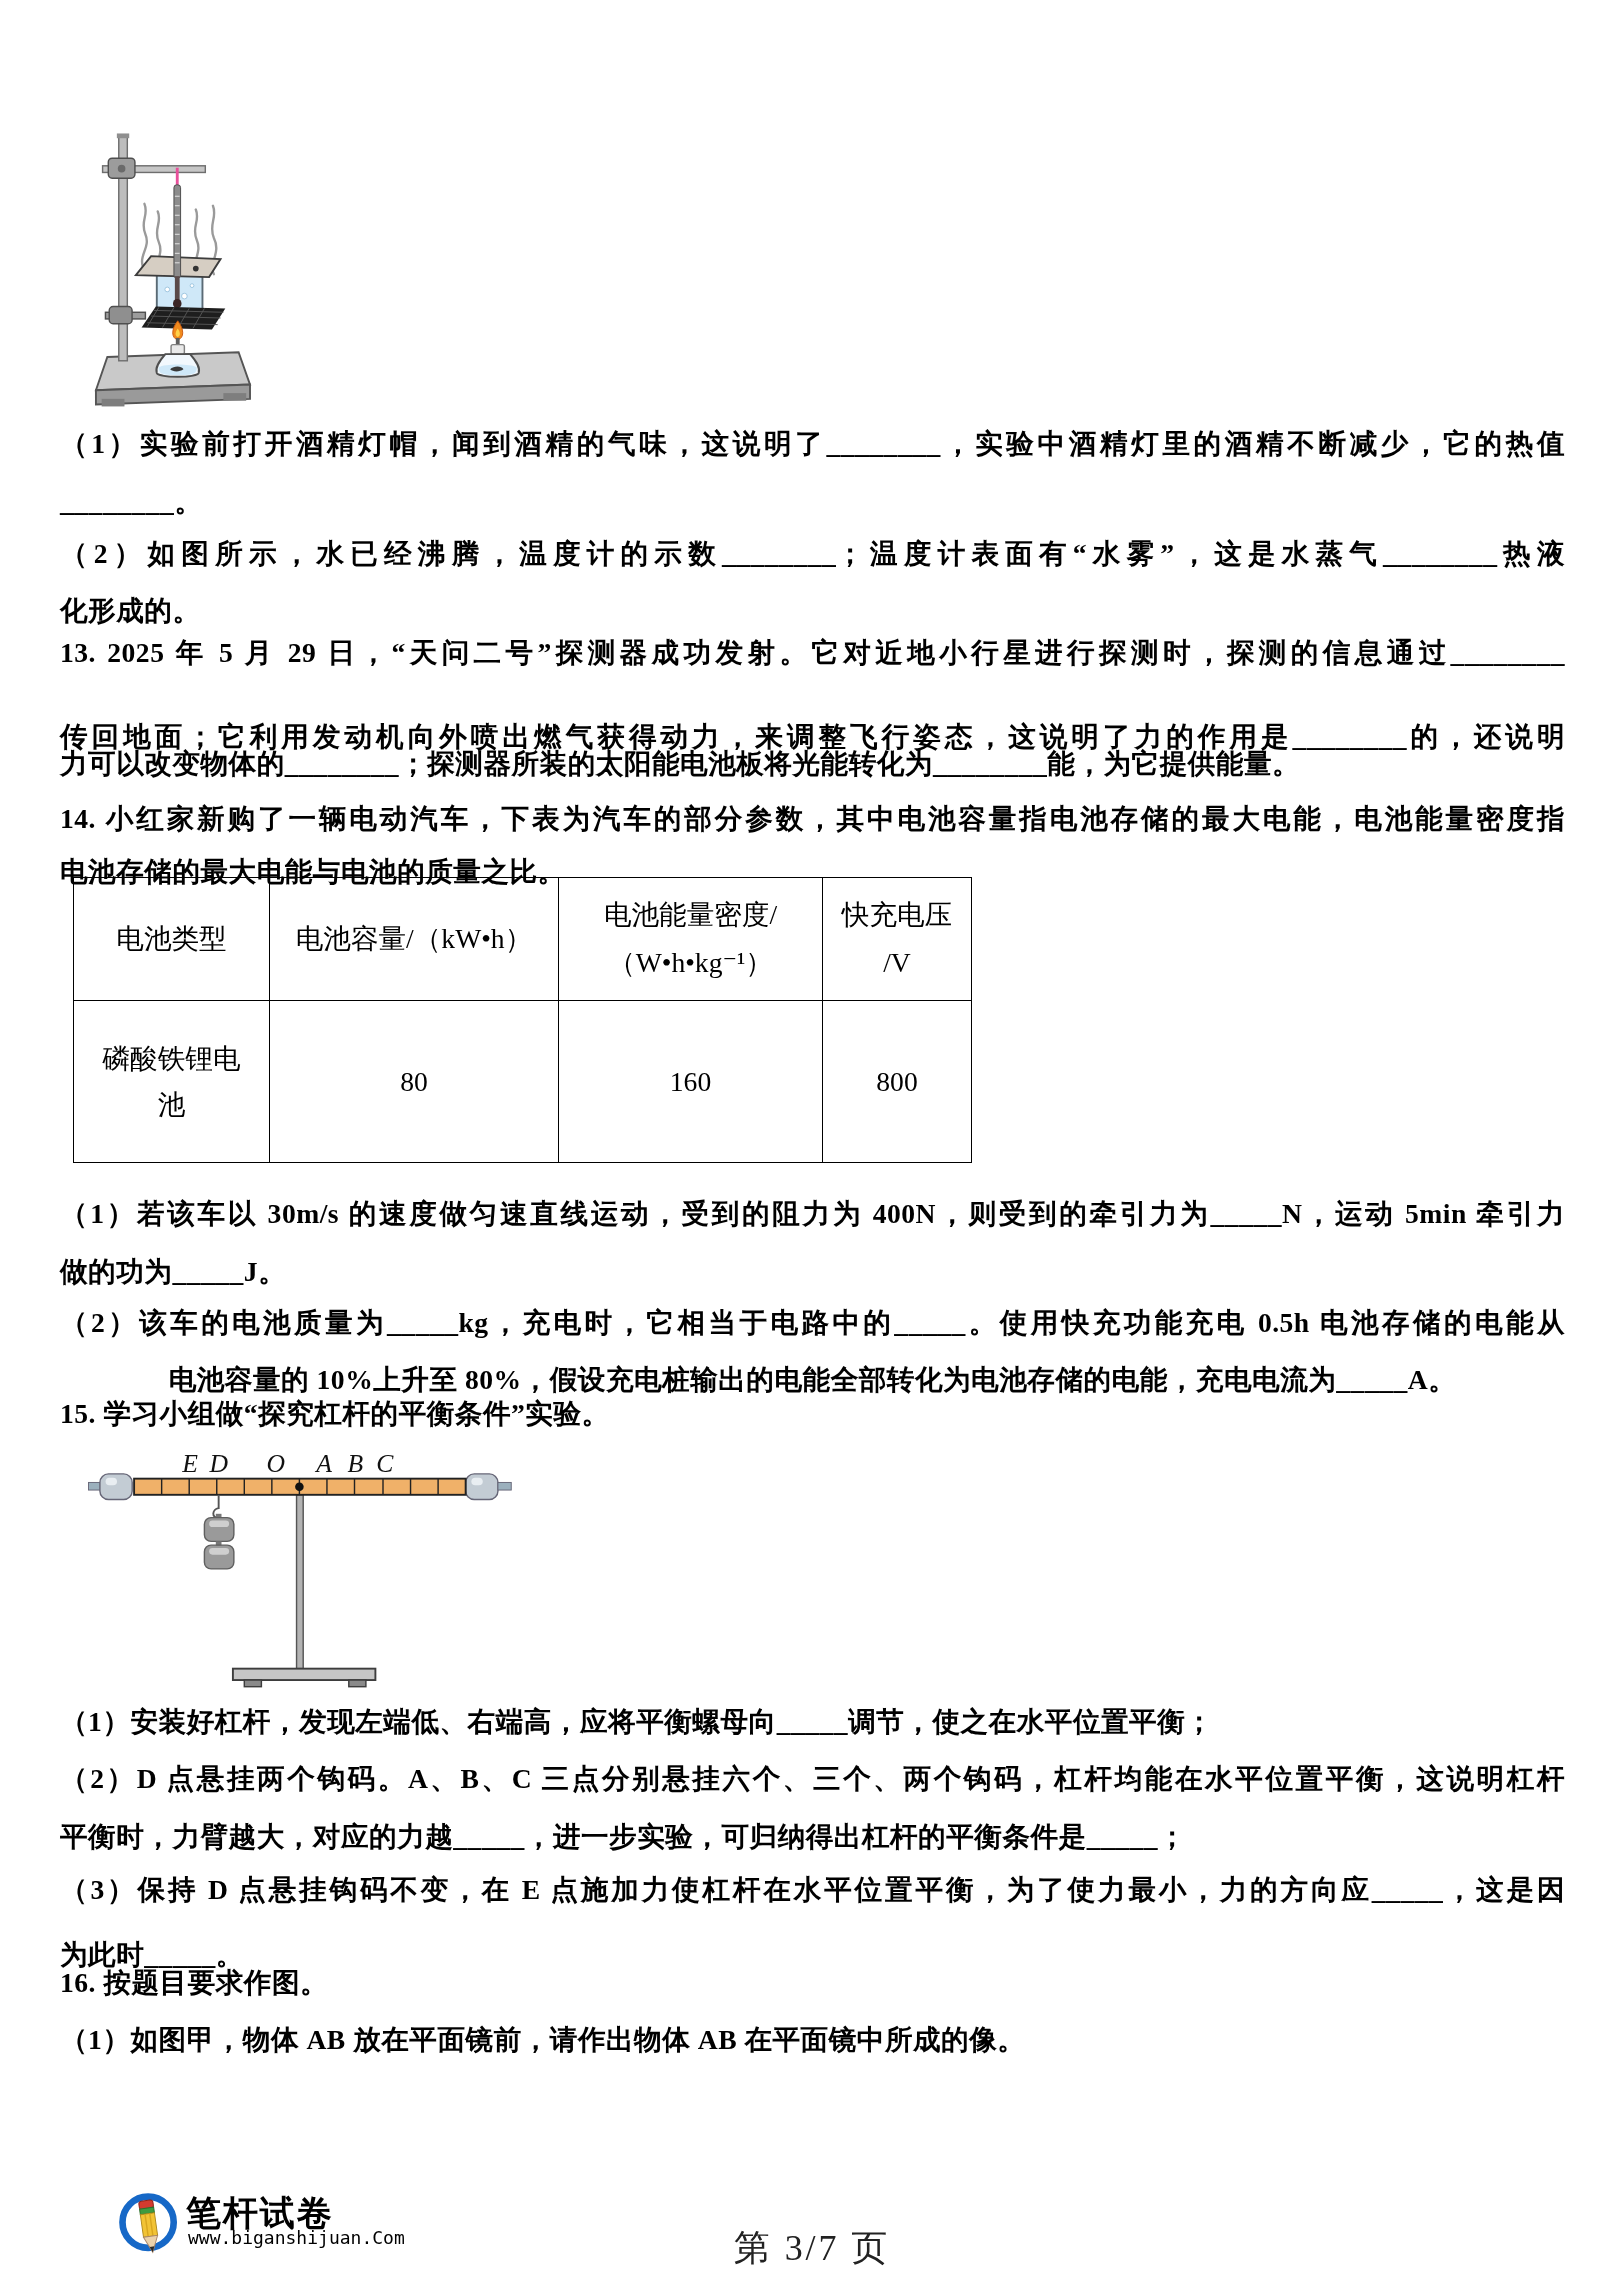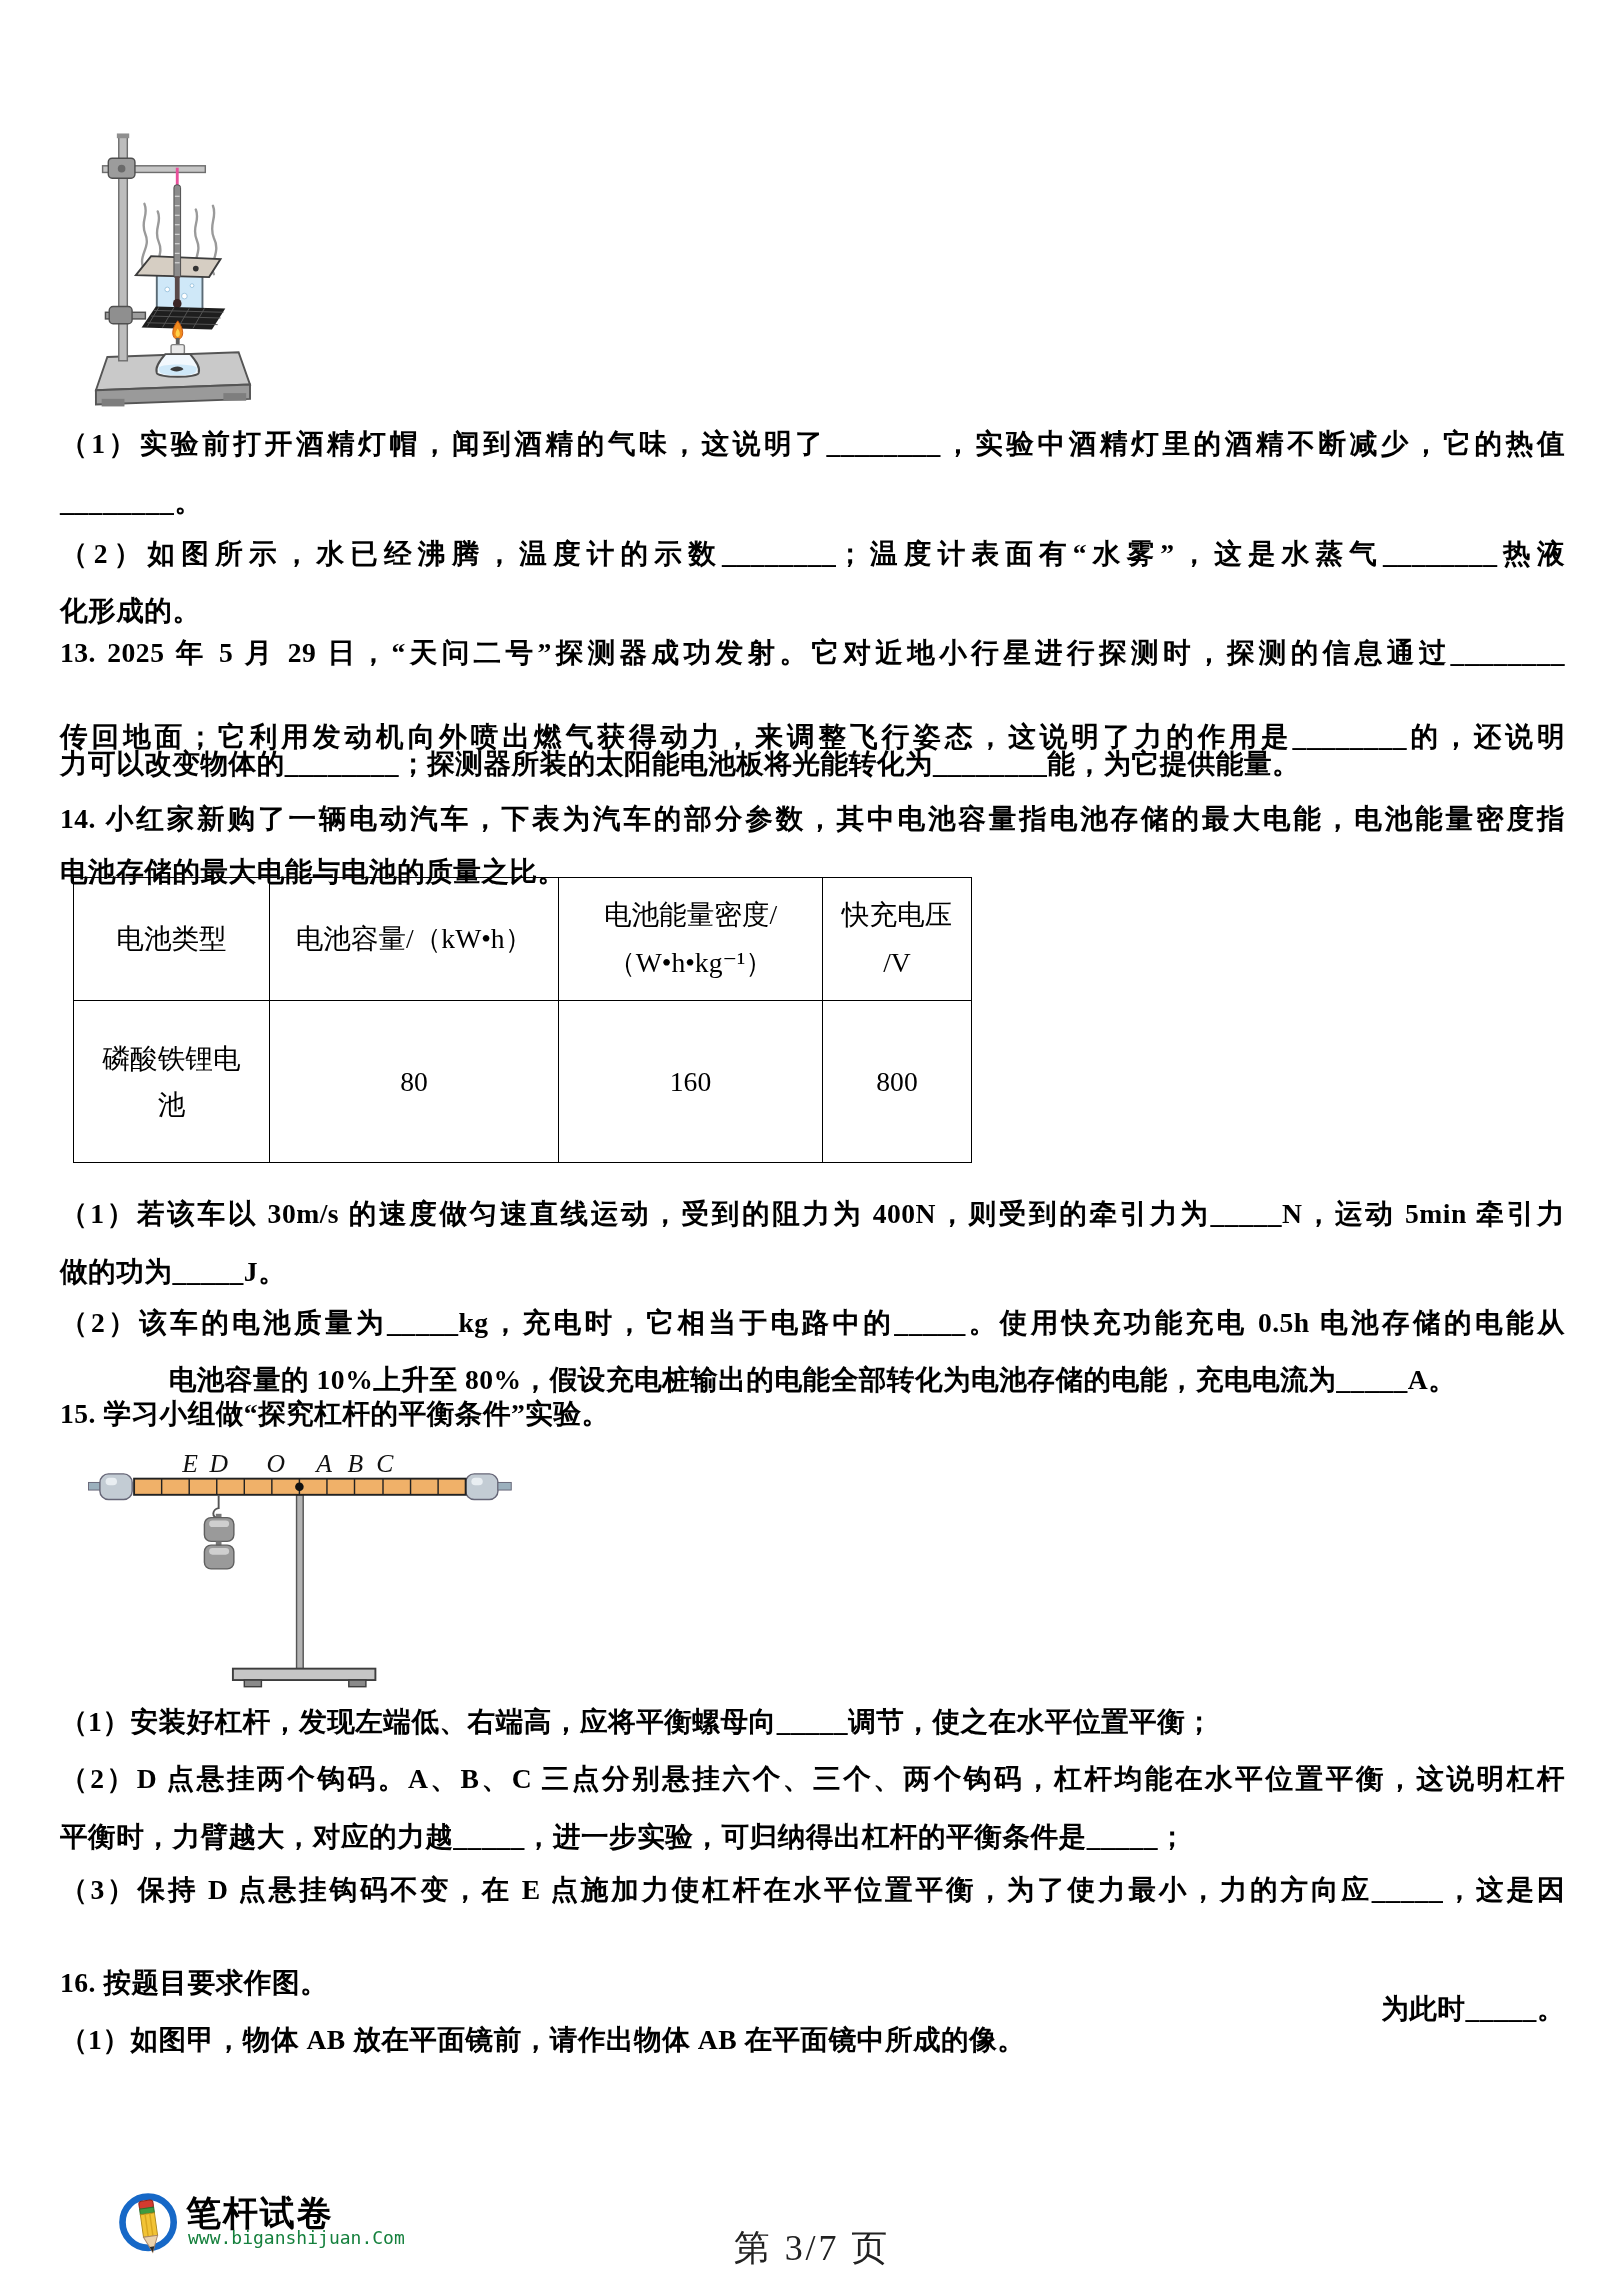--- a/index.html
+++ b/index.html
@@ -27,21 +27,21 @@
   .spec-table tr.hdr td{height:122px;line-height:48px;}
   .spec-table tr.bdy td{height:129px;line-height:46px;}
   .wrapcell{padding:16px 25px !important;}
   
   .footer-logo{position:absolute;left:112px;top:2190px;width:228px;height:70px;}
   .logo-title{
     position:absolute;left:186px;top:2190px;font-size:35px;font-weight:bold;
     font-family:"Liberation Serif","DejaVu Serif",serif;letter-spacing:1.9px;
   }
   .logo-url{
-    position:absolute;left:188px;top:2227px;font-size:18px;color:#15803d;
+    position:absolute;left:188px;top:2227px;font-size:18px;color:#000000;
     font-family:"DejaVu Sans Mono","Liberation Mono",monospace;letter-spacing:0px;
   }
   .page-indicator{
     position:absolute;left:0;top:2224px;width:1624px;text-align:center;
     font-size:36px;letter-spacing:2.9px;color:#222;
   }
   .lever-label{font-style:italic;font-size:27px;font-family:"Liberation Serif",serif;}
 </style>
 </head>
 <body>
@@ -234,21 +234,21 @@
     <rect x="154" y="113" width="6" height="5" fill="#777"></rect>
     <rect x="142" y="117" width="31" height="25" rx="7" fill="#9a9a9a" stroke="#5f5f5f" stroke-width="1.5"></rect>
     <rect x="147" y="120" width="21" height="7" rx="3.5" fill="#cfcfcf"></rect>
   </g>
 </svg>
 
 <div class="line" style="top:1704px;">（1）安装好杠杆，发现左端低、右端高，应将平衡螺母向_____调节，使之在水平位置平衡；</div>
 <div class="line jl" style="top:1761px;">（2）D 点悬挂两个钩码。A、B、C 三点分别悬挂六个、三个、两个钩码，杠杆均能在水平位置平衡，这说明杠杆</div>
 <div class="line" style="top:1819px;">平衡时，力臂越大，对应的力越_____，进一步实验，可归纳得出杠杆的平衡条件是_____；</div>
 <div class="line jl" style="top:1872px;">（3）保持 D 点悬挂钩码不变，在 E 点施加力使杠杆在水平位置平衡，为了使力最小，力的方向应_____，这是因</div>
-<div class="line" style="top:1991px;text-align:right;">为此时_____。</div>
+<div class="line" style="top:1937px;">为此时_____。</div>
 
 <div class="line" style="top:1965px;">16. 按题目要求作图。</div>
 <div class="line" style="top:2022px;">（1）如图甲，物体 AB 放在平面镜前，请作出物体 AB 在平面镜中所成的像。</div>
 
 <svg class="footer-logo" width="76" height="74" viewBox="0 0 80 78" style="width:76px;height:74px;">
   <circle cx="38" cy="34" r="27" fill="#ffffff" stroke="#1668c7" stroke-width="7"></circle>
   <g transform="rotate(-8 38 34)">
     <rect x="31" y="11" width="15" height="9" rx="3" fill="#d23b2f" stroke="#8e2018" stroke-width="1"></rect>
     <rect x="31" y="19" width="15" height="6" fill="#3f9b3f" stroke="#2a6e2a" stroke-width="1"></rect>
     <rect x="31" y="25" width="15" height="24" fill="#f2c335" stroke="#b08a1d" stroke-width="1"></rect>

